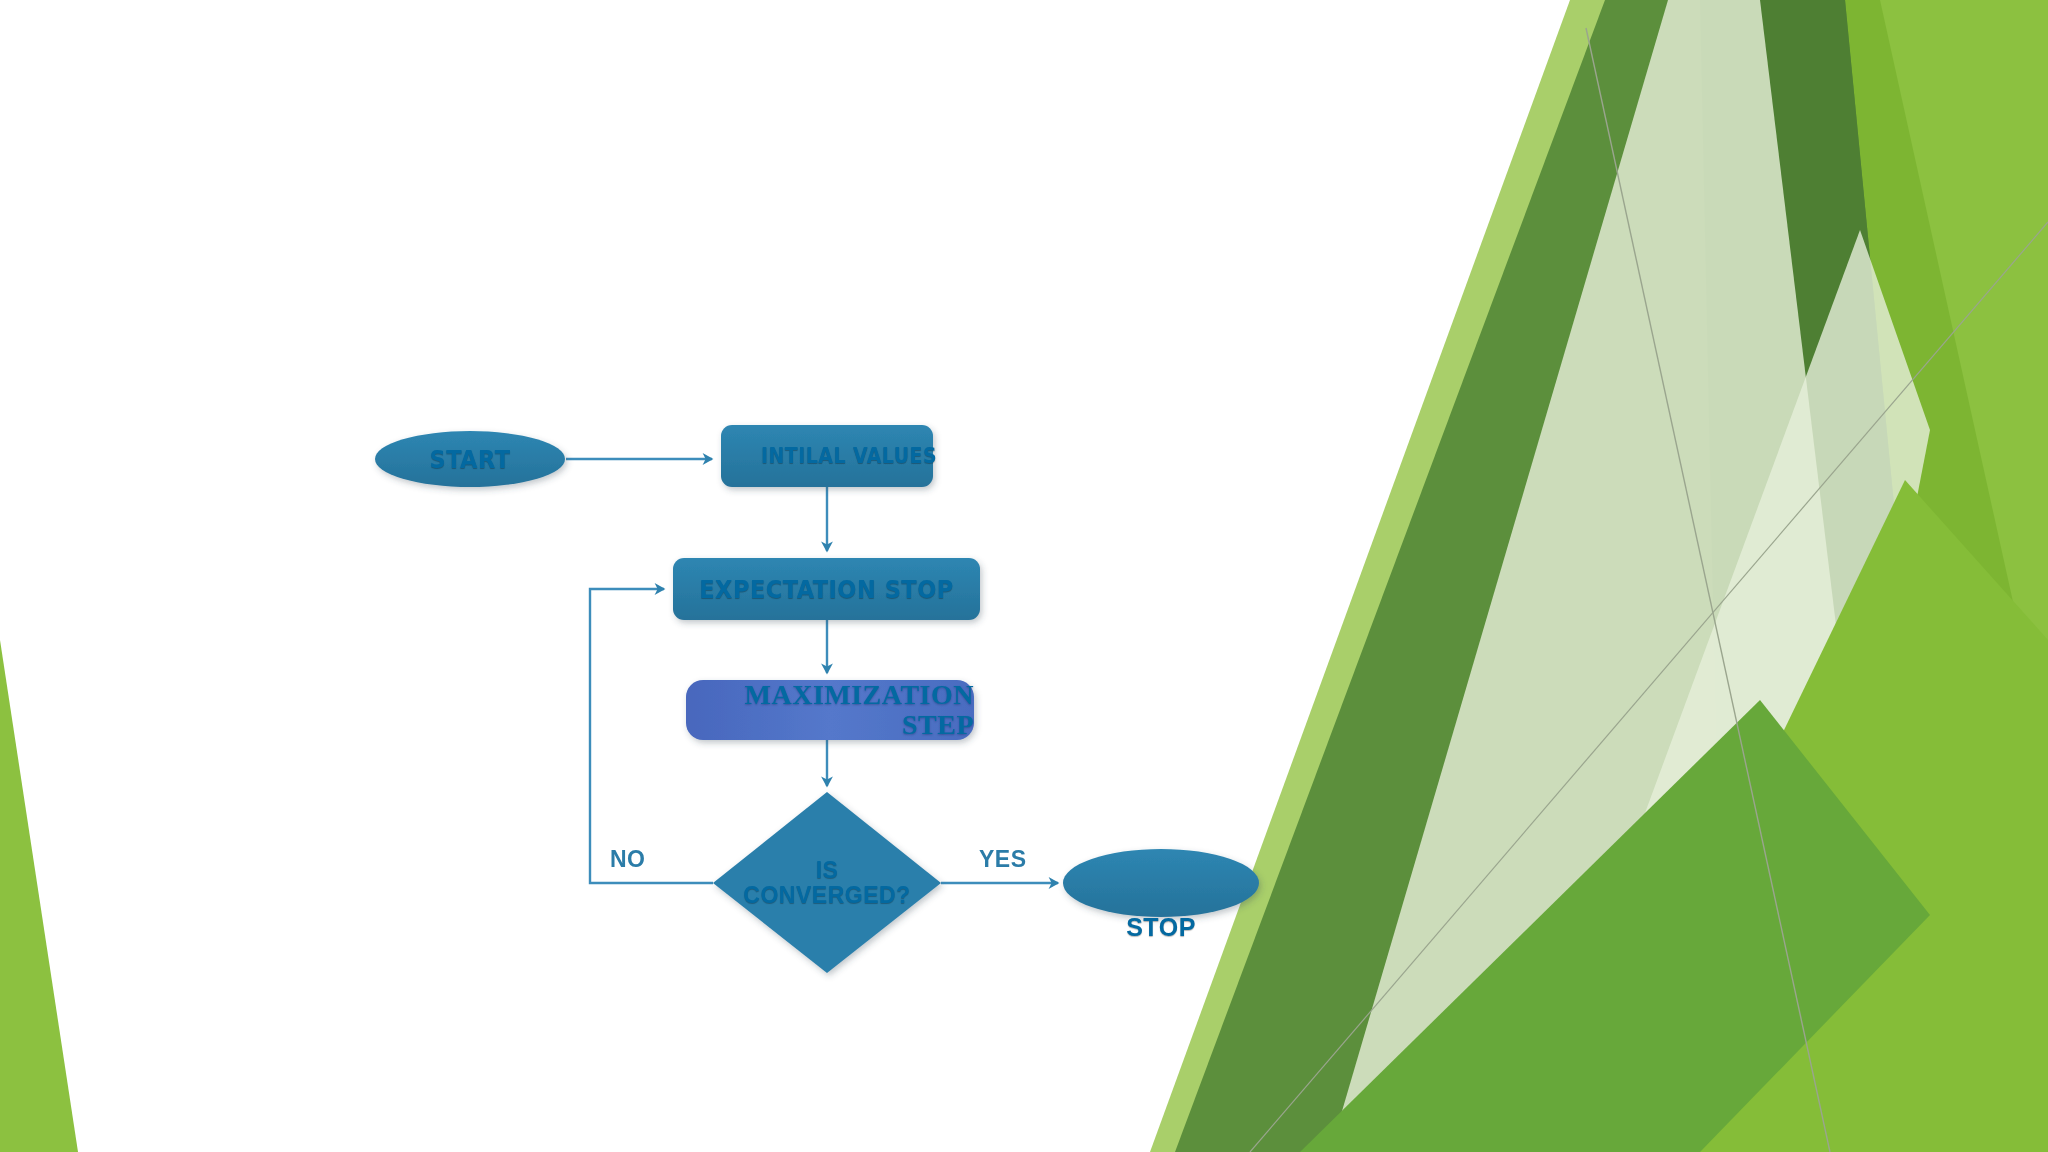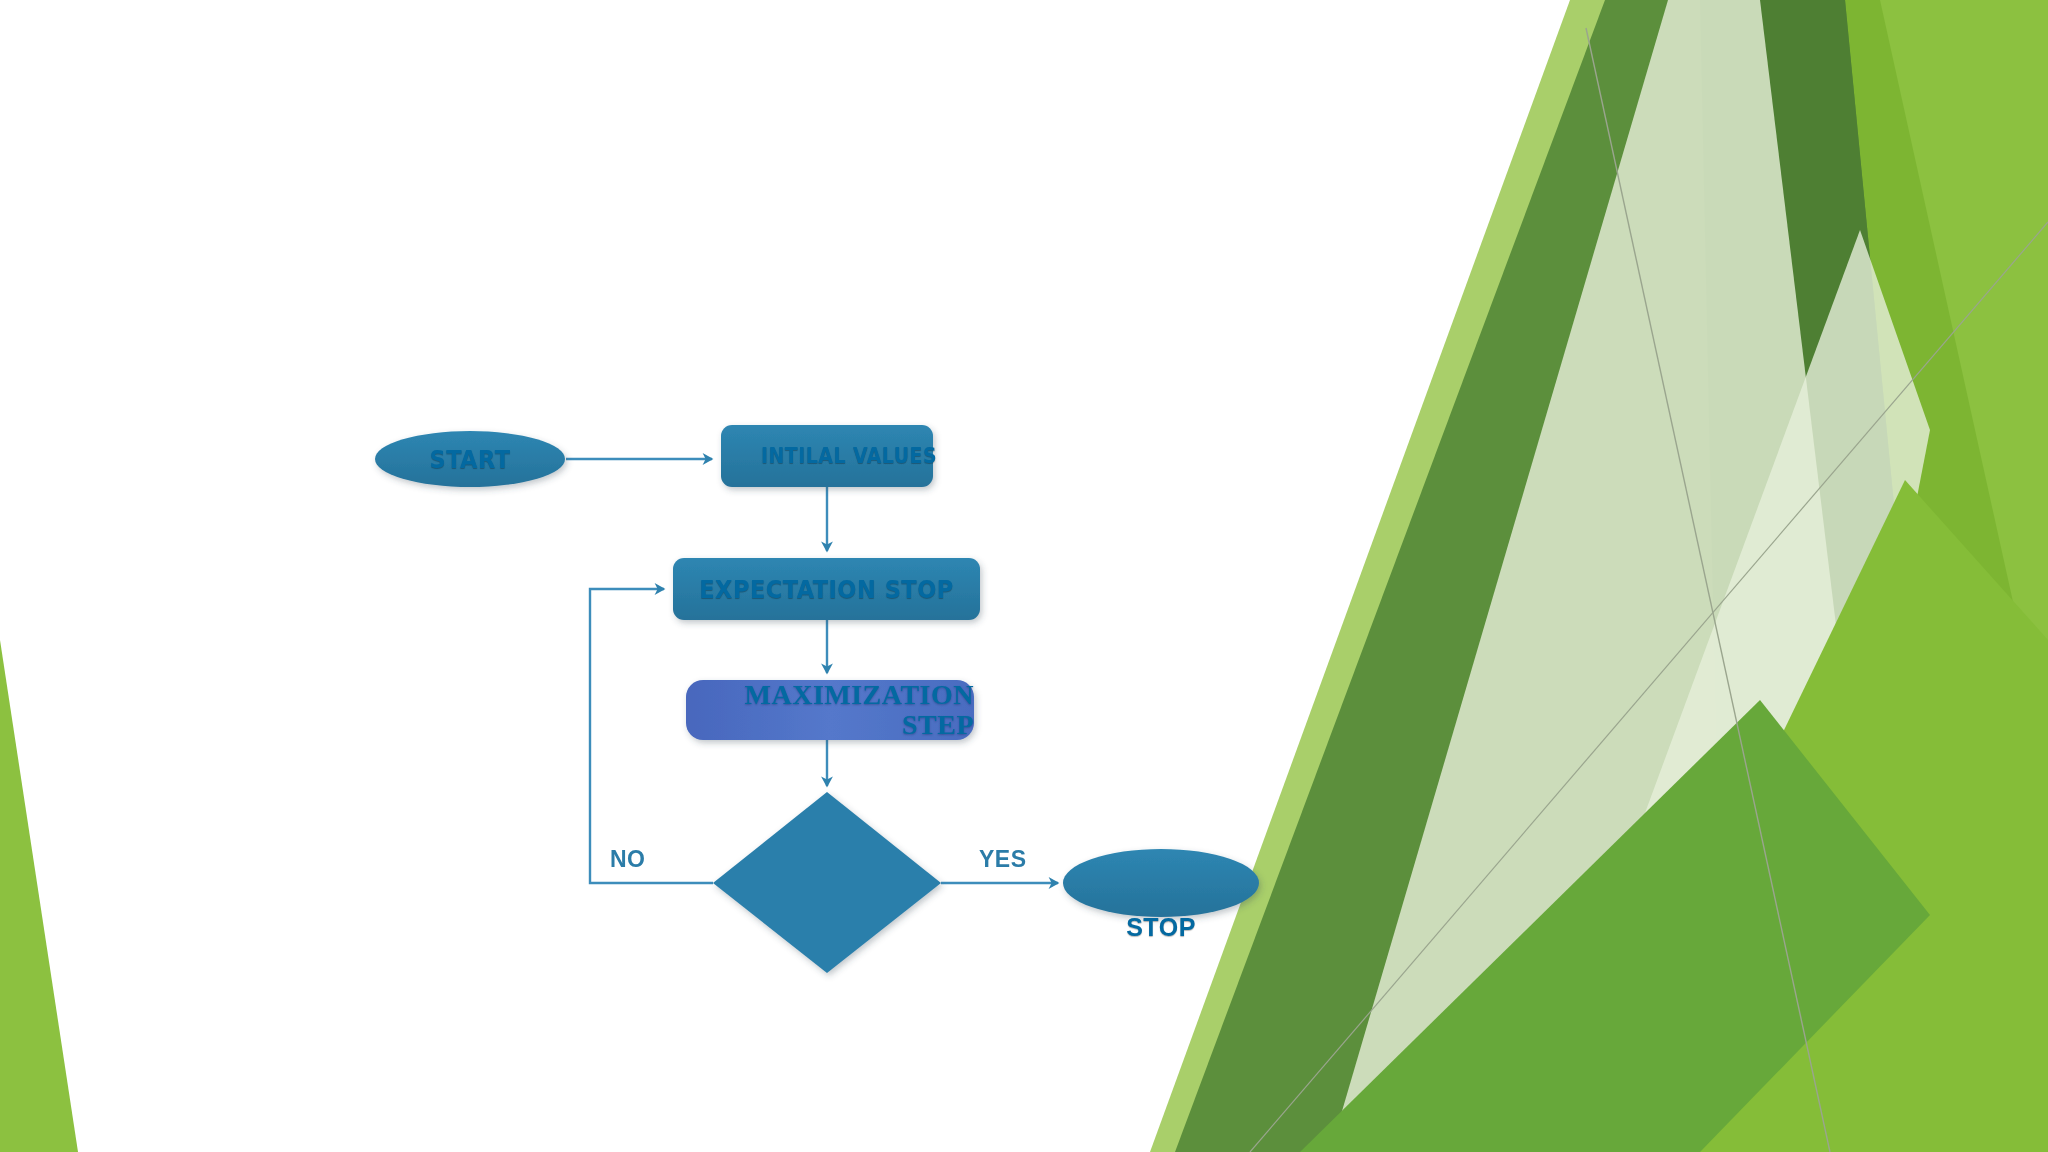--- a/index.html
+++ b/index.html
@@ -129,20 +129,24 @@
   </svg>
 
   <div class="node-label display-font" style="left:373px; top:431px; width:194px; height:56px; font-size:25px;">START</div>
 
   <div class="node-label display-font" style="left:721px; top:425px; width:256px; height:62px; font-size:21px;">INTILAL VALUES</div>
 
   <div class="node-label display-font" style="left:673px; top:558px; width:307px; height:62px; font-size:25px;">EXPECTATION STOP</div>
 
   <div class="node-label serif-font" style="left:686px; top:680px; width:288px; height:60px; font-size:28px; text-shadow:0 1px 2px rgba(20,30,80,0.35);border-radius:16px;">MAXIMIZATION STEP</div>
 
+  <div class="node-label sans-font" style="left:727px; top:848px; width:200px; height:70px; font-size:23px; flex-direction:column;">
+    <span>IS</span>
+    <span>CONVERGED?</span>
+  </div>
 
   <div class="node-label sans-font" style="left:1063px; top:893px; width:196px; height:68px; font-size:25px;">STOP</div>
 
   <div class="edge-label" style="left:610px; top:846px;">NO</div>
 
   <div class="edge-label" style="left:967px; top:846px;margin-left:12px;">YES</div>
 
 </div>
 
 </body></html>

